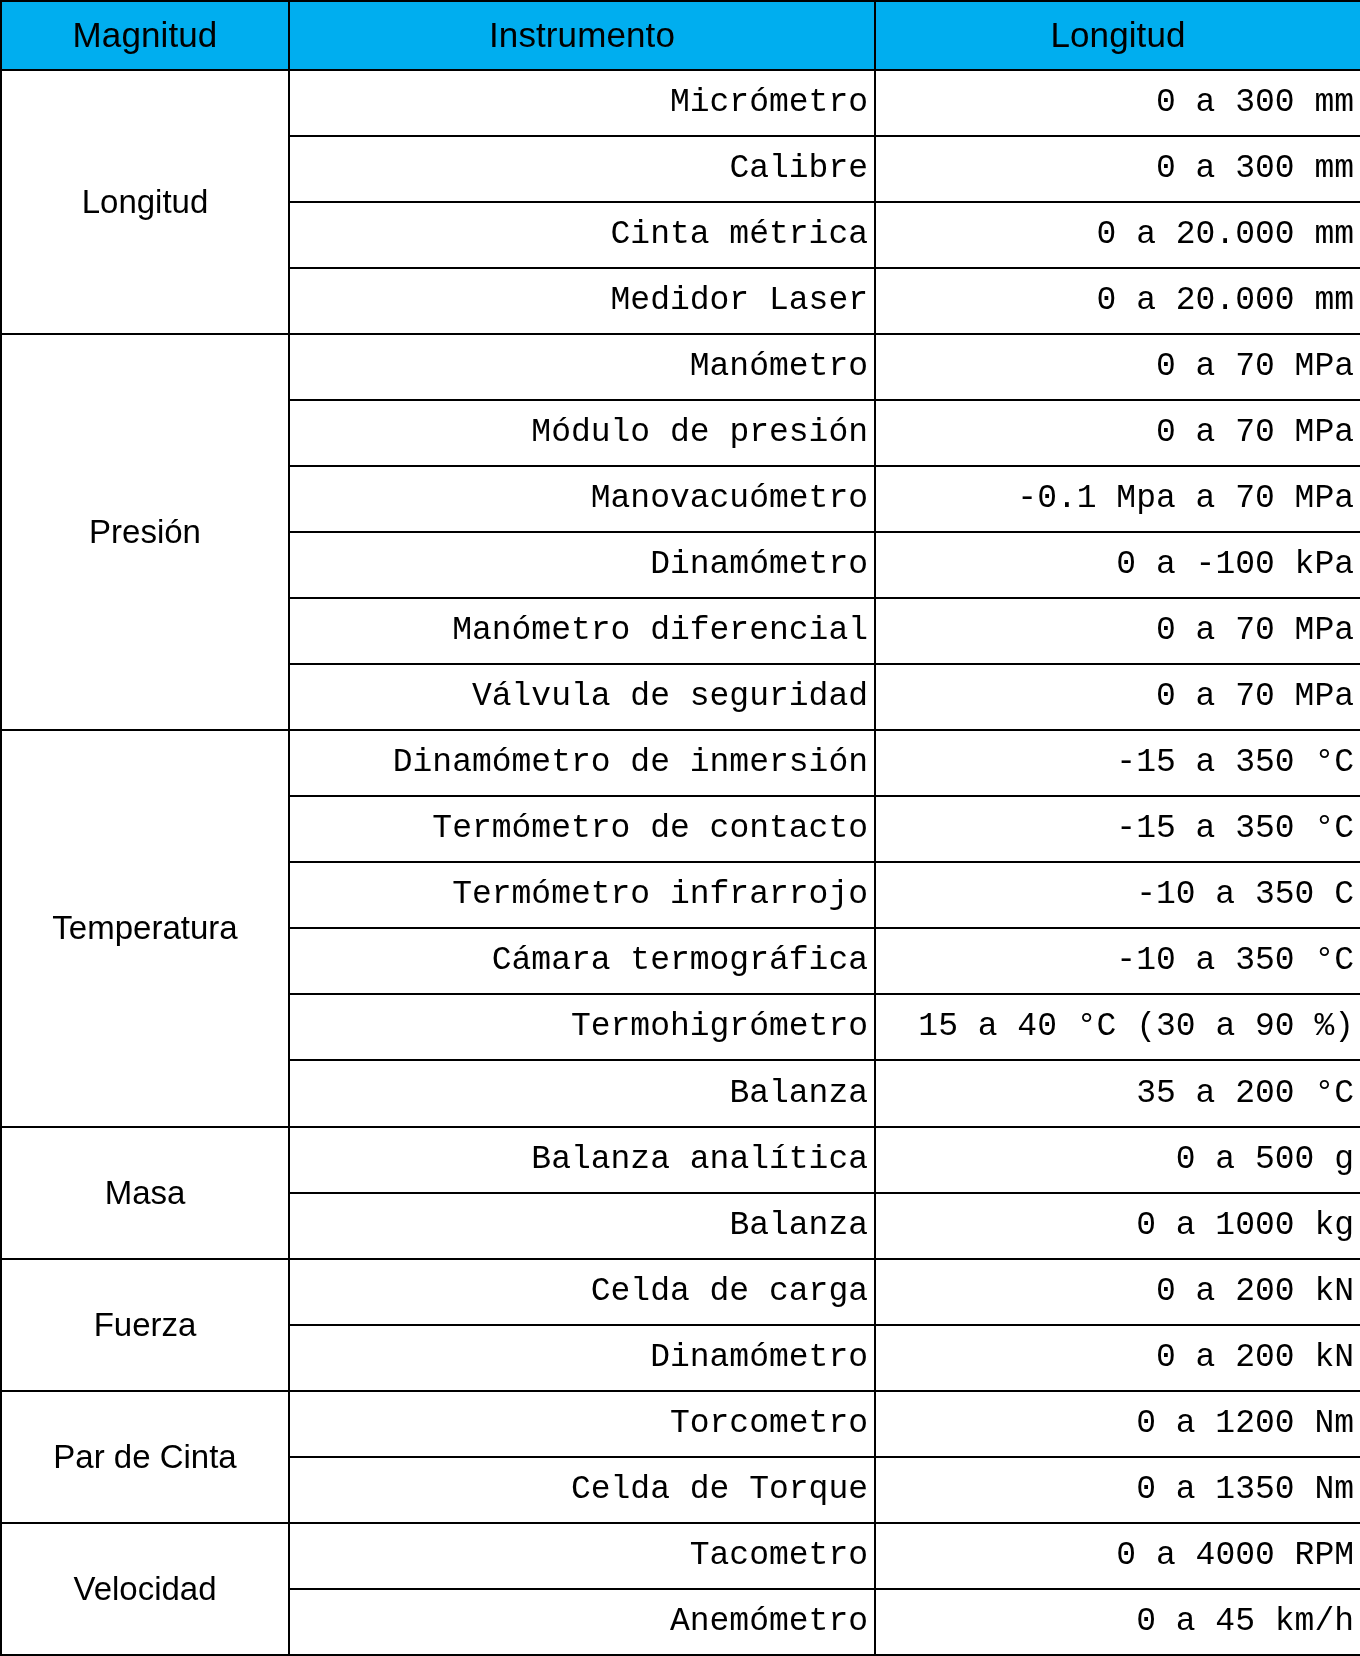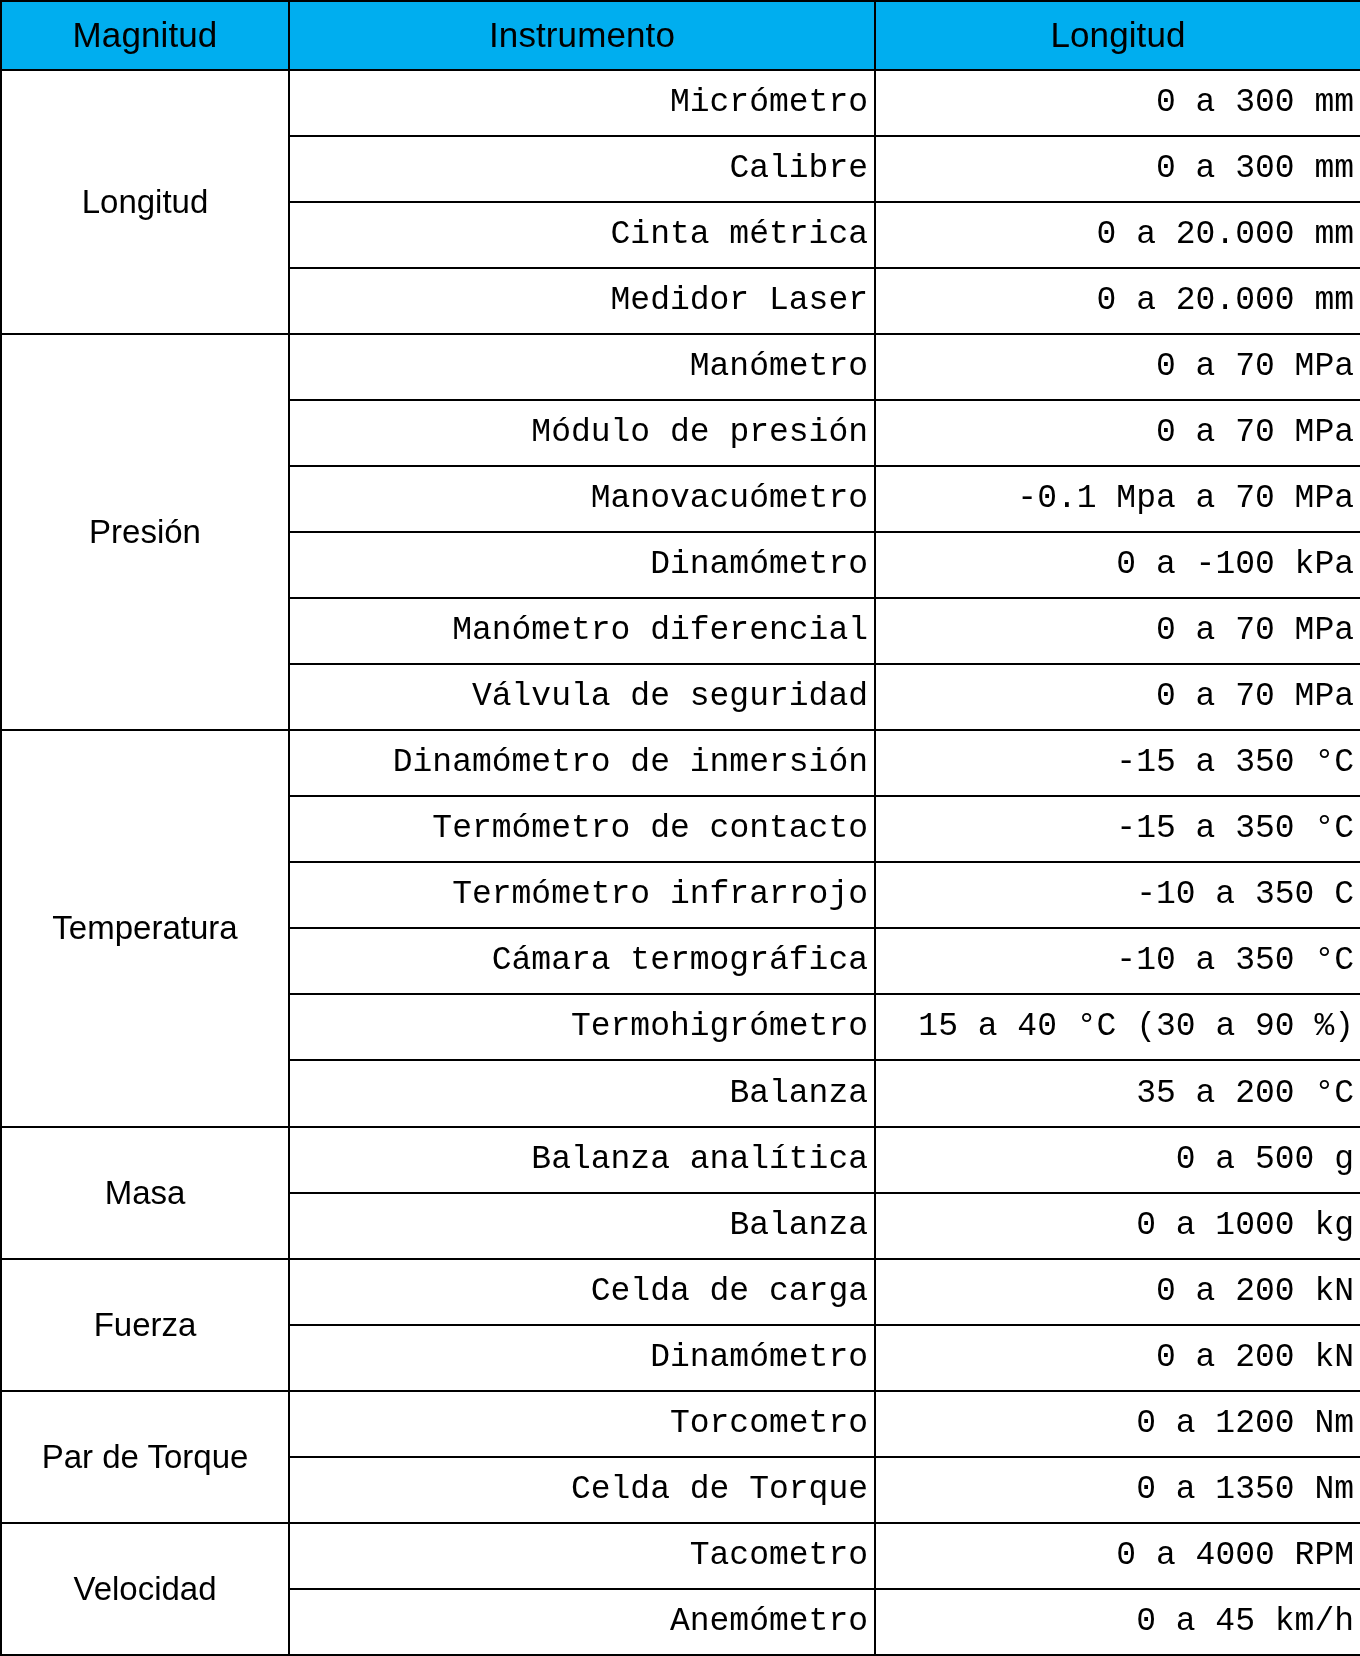--- a/index.html
+++ b/index.html
@@ -177,21 +177,21 @@
         <tr>
           <td class="magnitud-cell" rowspan="2">Fuerza</td>
           <td class="instrumento-cell">Celda de carga</td>
           <td class="capacidad-cell">0 a 200 kN</td>
         </tr>
         <tr>
           <td class="instrumento-cell">Dinamómetro</td>
           <td class="capacidad-cell">0 a 200 kN</td>
         </tr>
         <tr>
-          <td class="magnitud-cell" rowspan="2">Par de Torque</td>
+          <td class="magnitud-cell" rowspan="2">Par de Cinta</td>
           <td class="instrumento-cell">Torcometro</td>
           <td class="capacidad-cell">0 a 1200 Nm</td>
         </tr>
         <tr>
           <td class="instrumento-cell">Celda de Torque</td>
           <td class="capacidad-cell">0 a 1350 Nm</td>
         </tr>
         <tr>
           <td class="magnitud-cell" rowspan="2">Velocidad</td>
           <td class="instrumento-cell">Tacometro</td>

